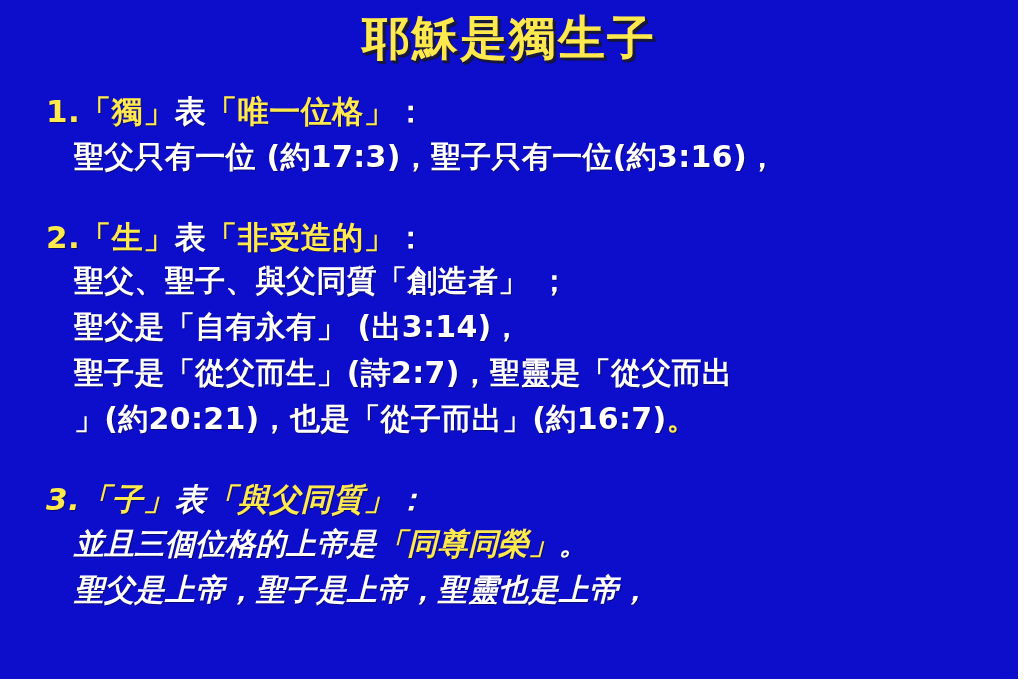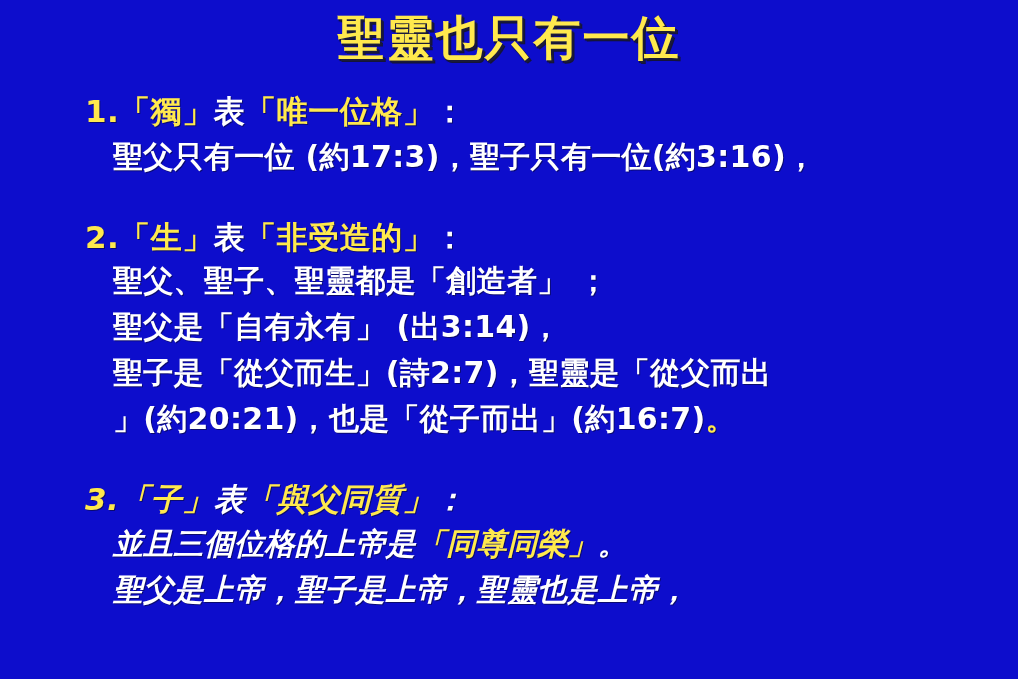--- a/index.html
+++ b/index.html
@@ -45,21 +45,20 @@
   
   #body-block {
     position: absolute;
     left: 46px;
     top: 90px;
     width: 960px;
   }
 
   .item {
     margin-bottom: 6px;
-    margin-left: 39px;
   }
 
   .item-head {
     font-size: 31px;
     font-weight: bold;
     line-height: 1.38;
     color: #ffffff;
     letter-spacing: 0.5px;
     white-space: nowrap;
     text-shadow: 1px 1px 0 rgba(10,10,60,0.65);
@@ -89,41 +88,41 @@
   
   #item1 .item-lines { margin-top: 1px; }
   #item2 { margin-top: 16px; }
   #item3 { margin-top: 16px; font-style: italic; }
 </style>
 </head>
 <body>
 
 <div id="slide">
 
-  <div id="slide-title">聖靈也只有一位</div>
+  <div id="slide-title">耶穌是獨生子</div>
 
   <div id="body-block">
 
     <div class="item" id="item1">
       <div class="item-head">
         <span class="num">1.</span><span class="hl">「獨」</span><span class="wt">表</span><span class="hl">「唯一位格」</span><span class="wt">：</span>
       </div>
       <div class="item-lines">
         <div class="line">聖父只有一位 (約17:3)，聖子只有一位(約3:16)，</div>
       </div>
     </div>
 
     <div class="gap-1"></div>
 
     <div class="item" id="item2">
       <div class="item-head">
         <span class="num">2.</span><span class="hl">「生」</span><span class="wt">表</span><span class="hl">「非受造的」</span><span class="wt">：</span>
       </div>
       <div class="item-lines">
-        <div class="line">聖父、聖子、聖靈都是「創造者」 ；</div>
+        <div class="line">聖父、聖子、與父同質「創造者」 ；</div>
         <div class="line">聖父是「自有永有」 (出3:14)，</div>
         <div class="line">聖子是「從父而生」(詩2:7)，聖靈是「從父而出</div>
         <div class="line"><span>」(約20:21)，也是「從子而出」(約16:7)</span><span class="hl">。</span></div>
       </div>
     </div>
 
     <div class="gap-2"></div>
 
     <div class="item" id="item3">
       <div class="item-head">

